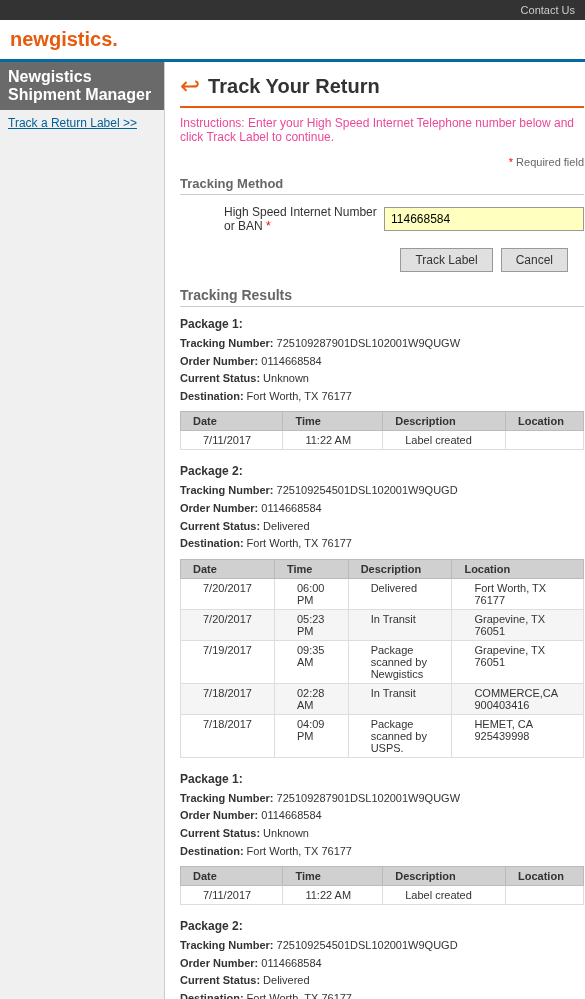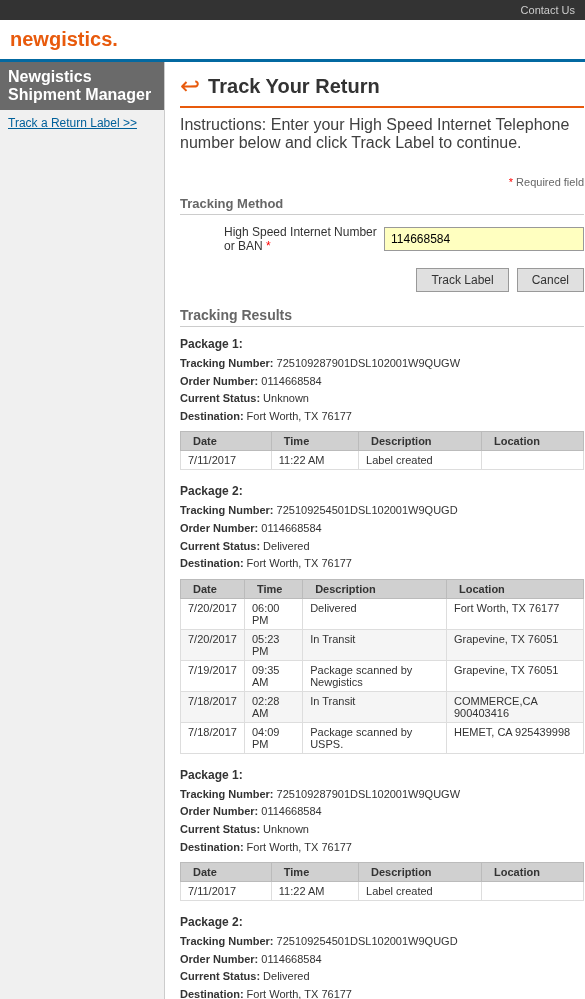--- a/index.html
+++ b/index.html
@@ -23,51 +23,51 @@
     .sidebar-link { display: block; padding: 6px 8px; color: #00609a; text-decoration: underline; font-size: 12px; cursor: pointer; }
 
     
     .main { flex: 1; padding: 10px 15px; }
 
     
     .page-header { display: flex; align-items: center; margin-bottom: 8px; border-bottom: 2px solid #e85a0c; padding-bottom: 6px; }
     .page-header-icon { margin-right: 8px; font-size: 24px; color: #e85a0c; }
     .page-title { font-size: 20px; font-weight: bold; color: #333; }
 
-    .instructions { font-size: 16px; margin-bottom: 24px; color: #404040; }
+    .instructions { font-size: 12px; margin-bottom: 12px; color: #ec4899; }
 
     .required-note { text-align: right; font-size: 11px; color: #666; margin-bottom: 8px; }
     .required-star { color: red; }
 
     
     .section-title { font-size: 13px; font-weight: bold; color: #666; border-bottom: 1px solid #ccc; padding-bottom: 3px; margin-bottom: 10px; }
 
     
     .form-row { display: flex; align-items: center; margin-bottom: 10px; margin-left: 44px; }
     .form-label { width: 160px; font-size: 12px; color: #333; }
     .form-label .req { color: red; }
     .form-input { background: #ffffc0; border: 1px solid #999; padding: 4px 6px; font-size: 12px; width: 200px; }
 
     
-    .button-row { display: flex; justify-content: flex-end; gap: 8px; margin: 15px 0; }
+    .button-row { display: flex; justify-content: flex-end; gap: 8px; margin: 15px 16px; }
     .btn { padding: 4px 14px; font-size: 12px; cursor: pointer; border: 1px solid #999; background: #e0e0e0; color: #333; }
 
     
     .tracking-results-title { font-size: 14px; font-weight: bold; color: #666; border-bottom: 1px solid #ccc; padding-bottom: 3px; margin-bottom: 10px; }
 
     
     .package-block { margin-bottom: 14px; }
     .package-name { font-size: 12px; font-weight: bold; color: #333; margin-bottom: 4px; }
     .package-info { font-size: 11px; color: #333; line-height: 1.6; }
     .package-info span.label { font-weight: bold; }
 
     
     .tracking-table { width: 100%; border-collapse: collapse; margin-top: 6px; font-size: 11px; }
     .tracking-table th { background: #d0d0d0; border: 1px solid #bbb; padding: 3px 12px; text-align: left; font-weight: bold; }
-    .tracking-table td { border: 1px solid #ddd; padding: 3px 7px; vertical-align: top; }
+    .tracking-table td { border: 1px solid #ddd; padding: 3px 22px; vertical-align: top; }
     .tracking-table tr:nth-child(even) { background: #f5f5f5; }
   </style>
 </head>
 <body>
 
 <div class="top-bar">
   <a href="#">Contact Us</a>
 </div>
 
 <div class="header">

